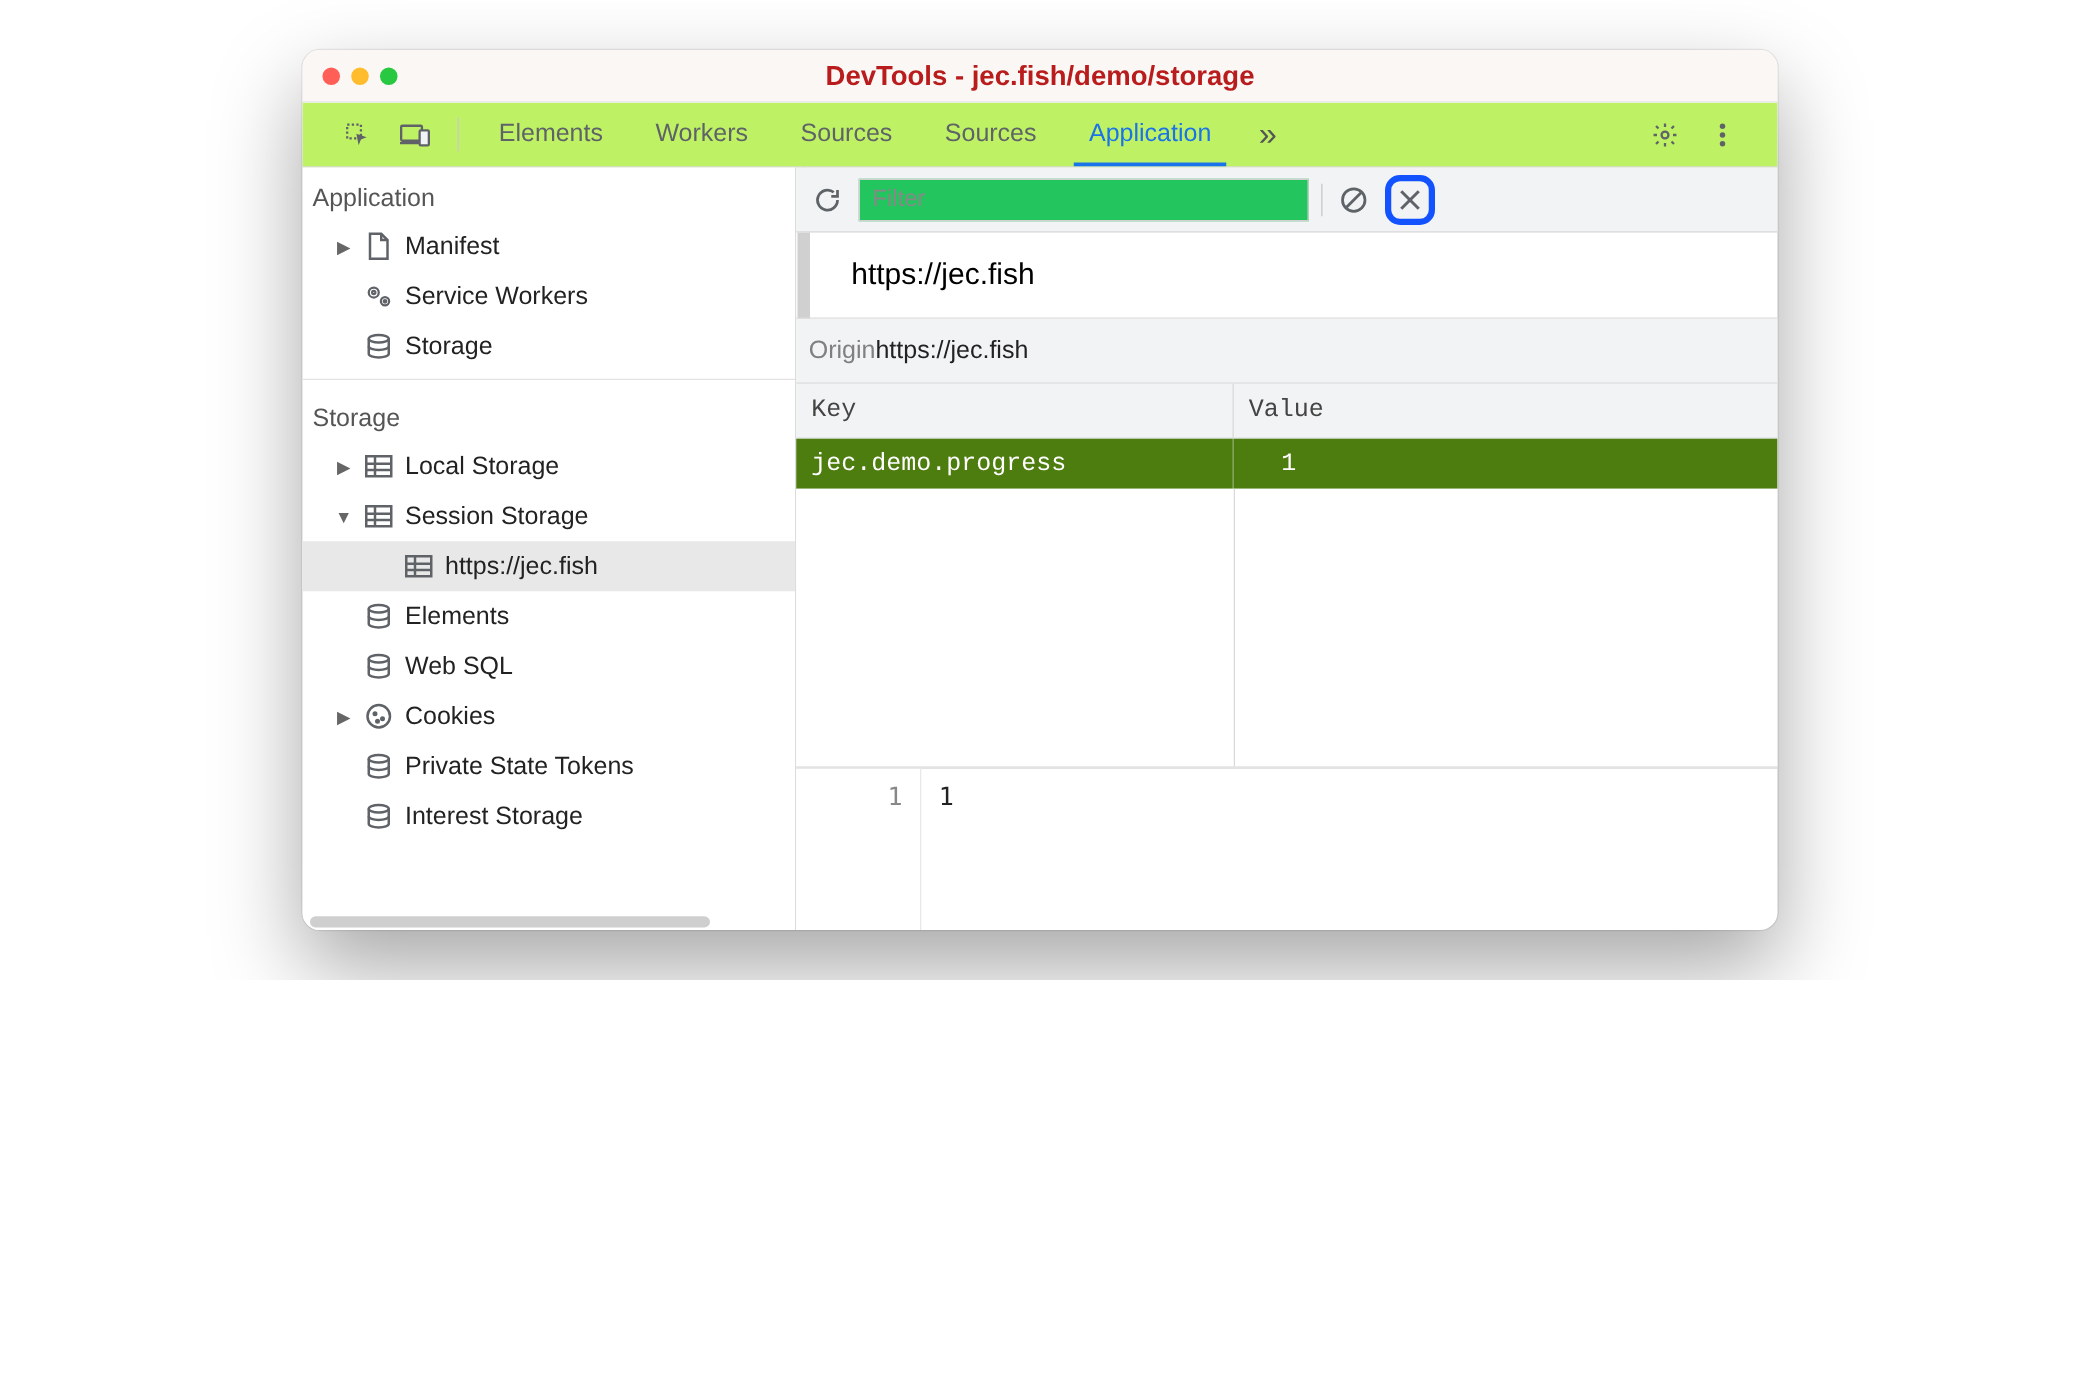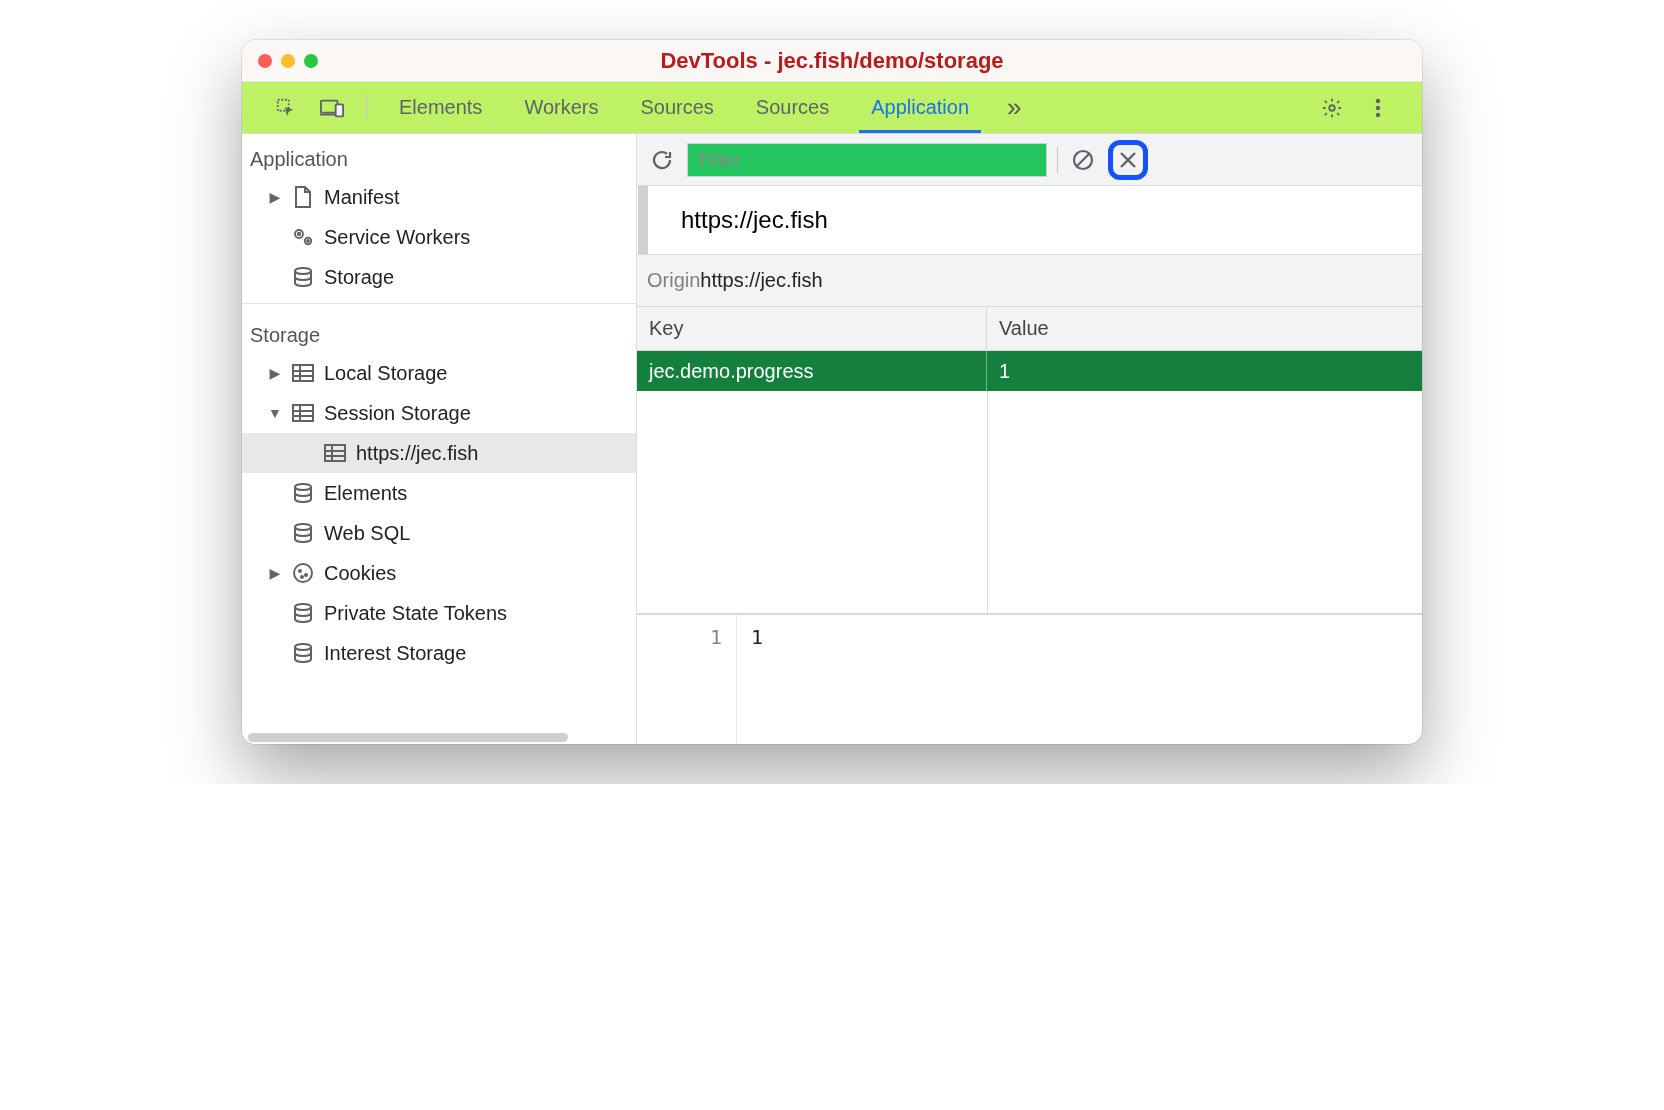--- a/index.html
+++ b/index.html
@@ -202,37 +202,37 @@
     .origin-row{
       display:flex;align-items:center;
       padding: 14px 10px;
       font-size: 20px;
       border-bottom:1px solid #d9d9d9;
       background:#f1f3f4;
     }
     .origin-row .lbl{color:#808080;}
     .origin-row .val{color:#222;}
     .kv-table{
-      display:flex;flex-direction:column;flex:1;
+      display:flex;flex-direction:column;flex:1;font-family:Liberation Mono, monospace;
     }
     .kv-head{
       display:flex;height:44px;align-items:stretch;
       border-bottom:1px solid #d9d9d9;
       background:#f1f3f4;
     }
     .kv-head .col{
       display:flex;align-items:center;padding:0 12px;font-size:20px;color:#444;
     }
     .col-key{flex:0 0 350px;border-right:1px solid #d9d9d9;}
     .col-val{flex:1;text-align:center;}
     .kv-rows{flex:1;display:flex;flex-direction:column;border-bottom:1px solid #d9d9d9;}
     .kv-row{
       display:flex;height:40px;align-items:stretch;font-size:20px;
     }
-    .kv-row.selected{background:#15803d;color:#fff;}
+    .kv-row.selected{background:#4d7c0f;color:#fff;gap:26px;}
     .kv-row .cell{display:flex;align-items:center;padding:0 12px;}
     .kv-row .cell.key{flex:0 0 350px;border-right:1px solid rgba(255,255,255,0.4);}
     .kv-row .cell.val{flex:1;}
     .kv-rows .grid-bg{
       flex:1;
       background:#fff;
       position:relative;
     }
     .kv-rows .grid-bg::before{
       content:"";position:absolute;left:350px;top:0;bottom:0;width:1px;background:#d9d9d9;

